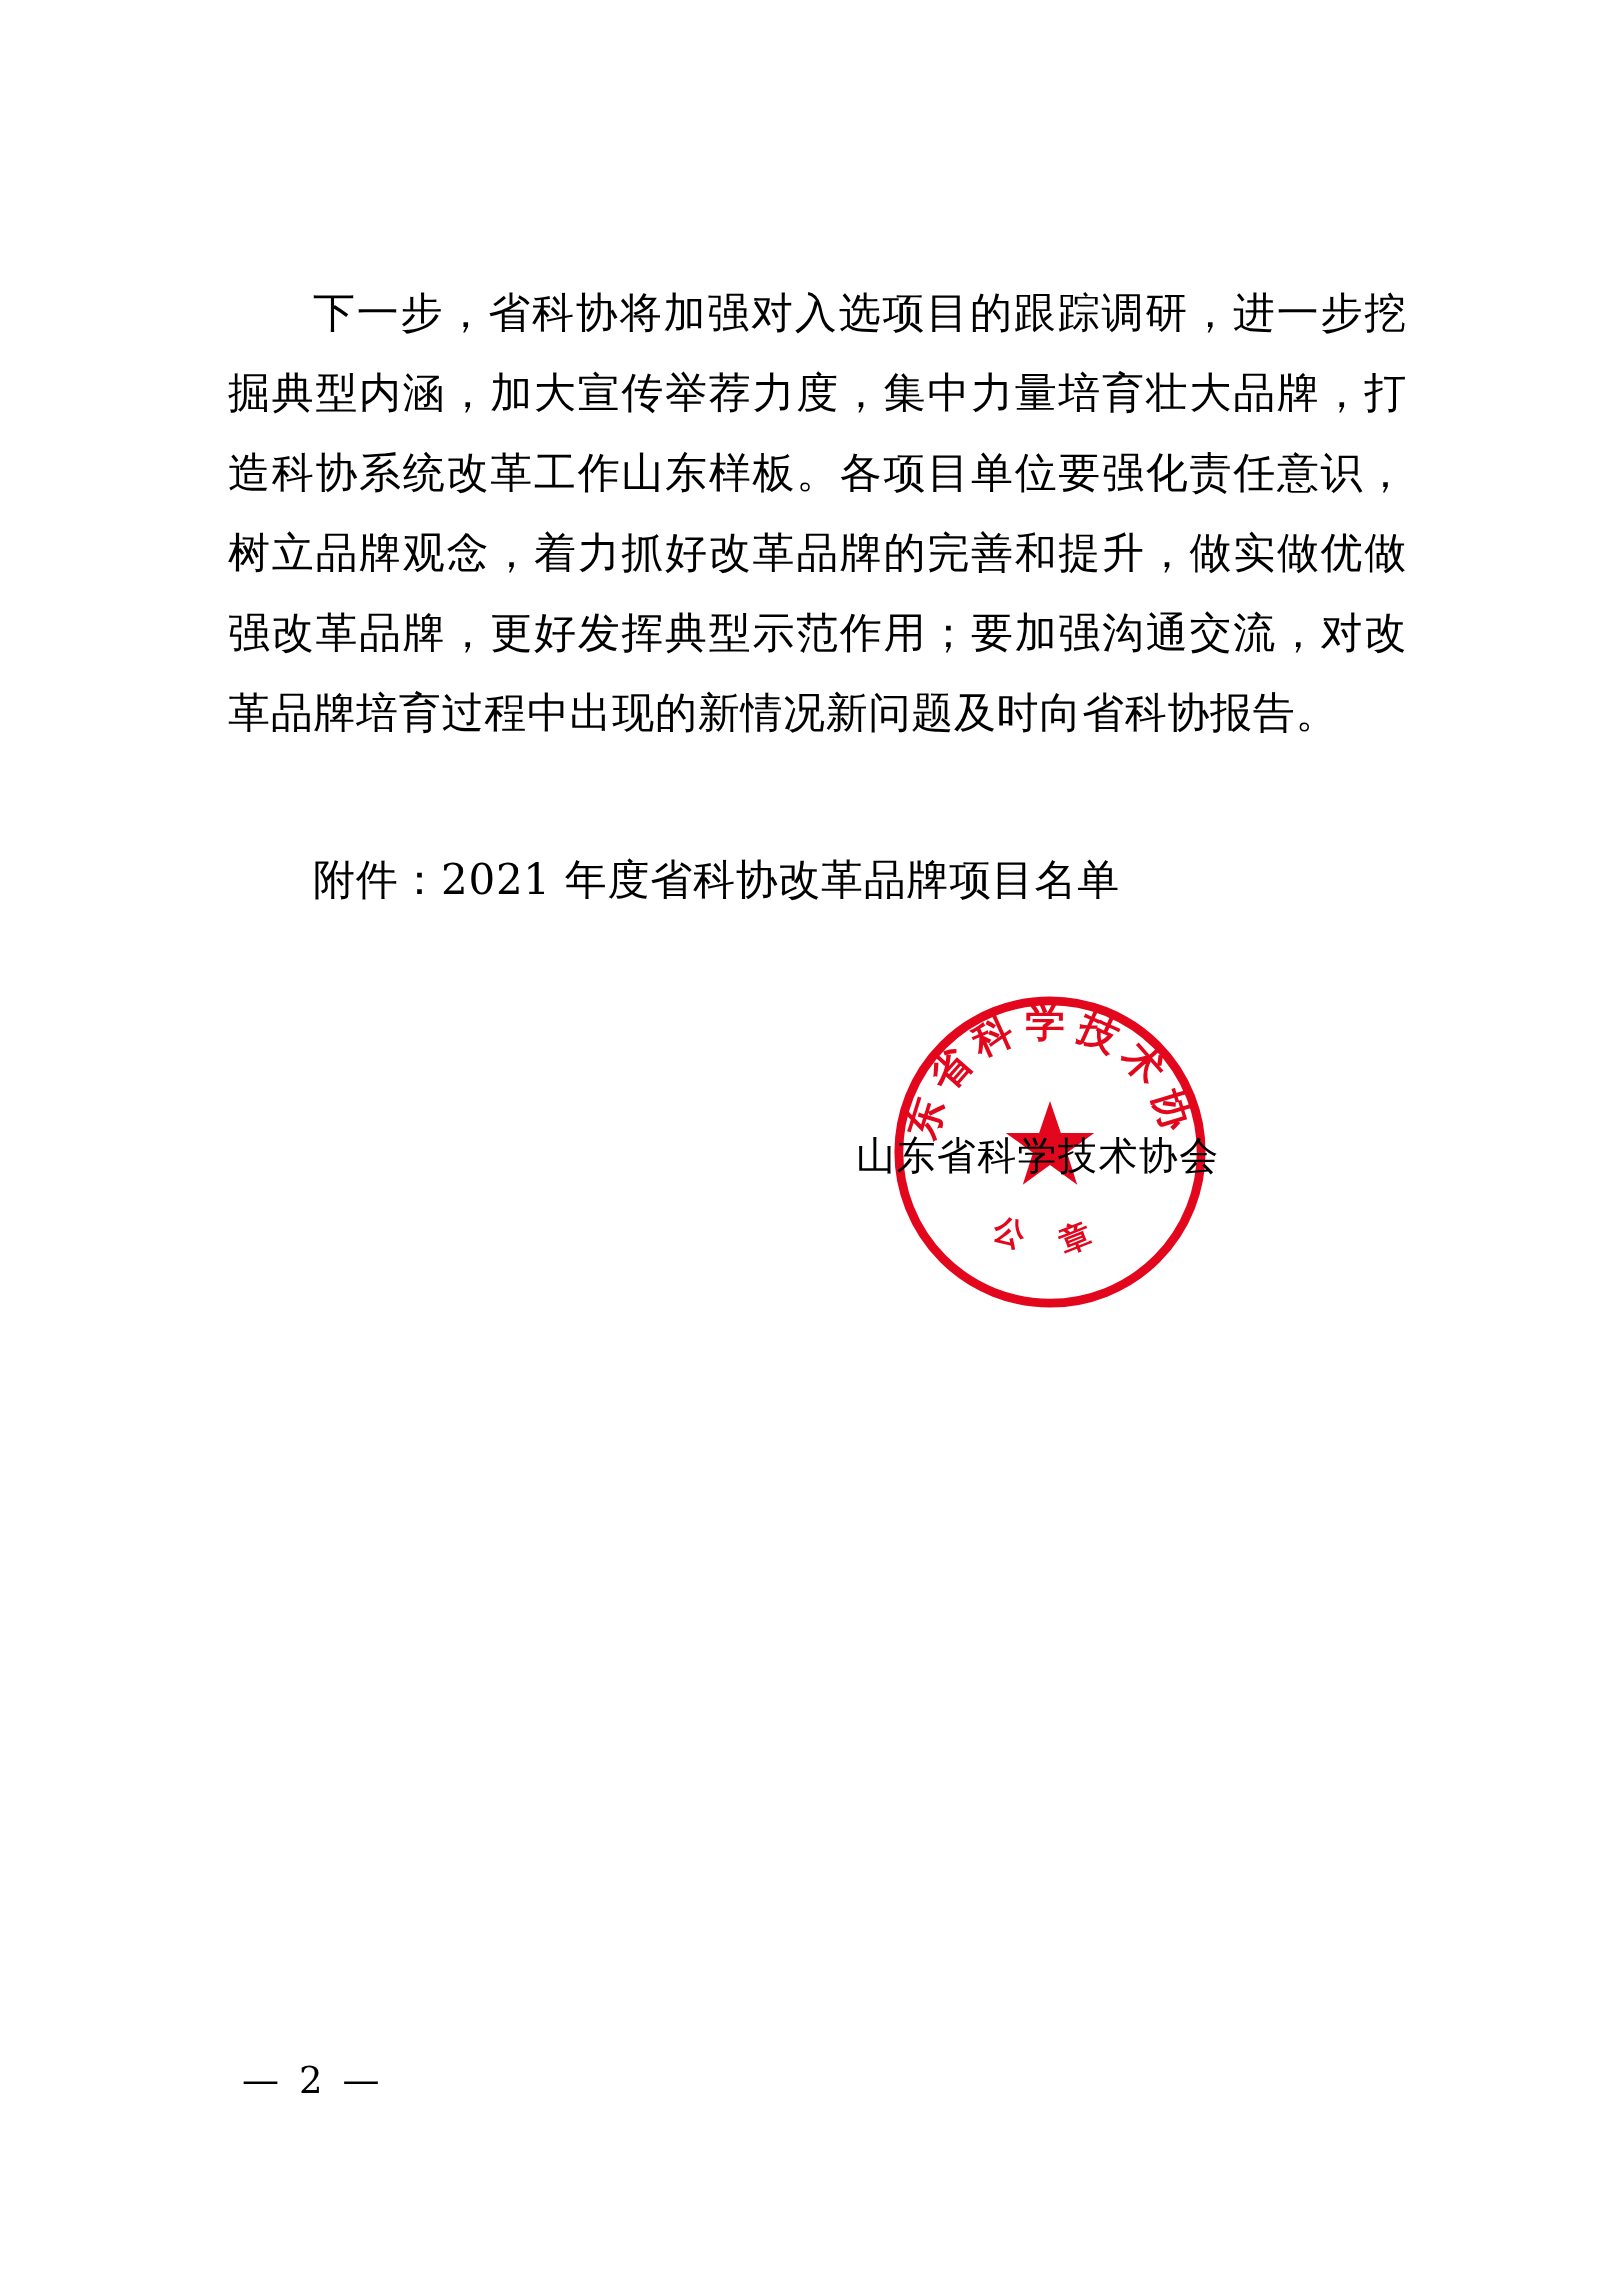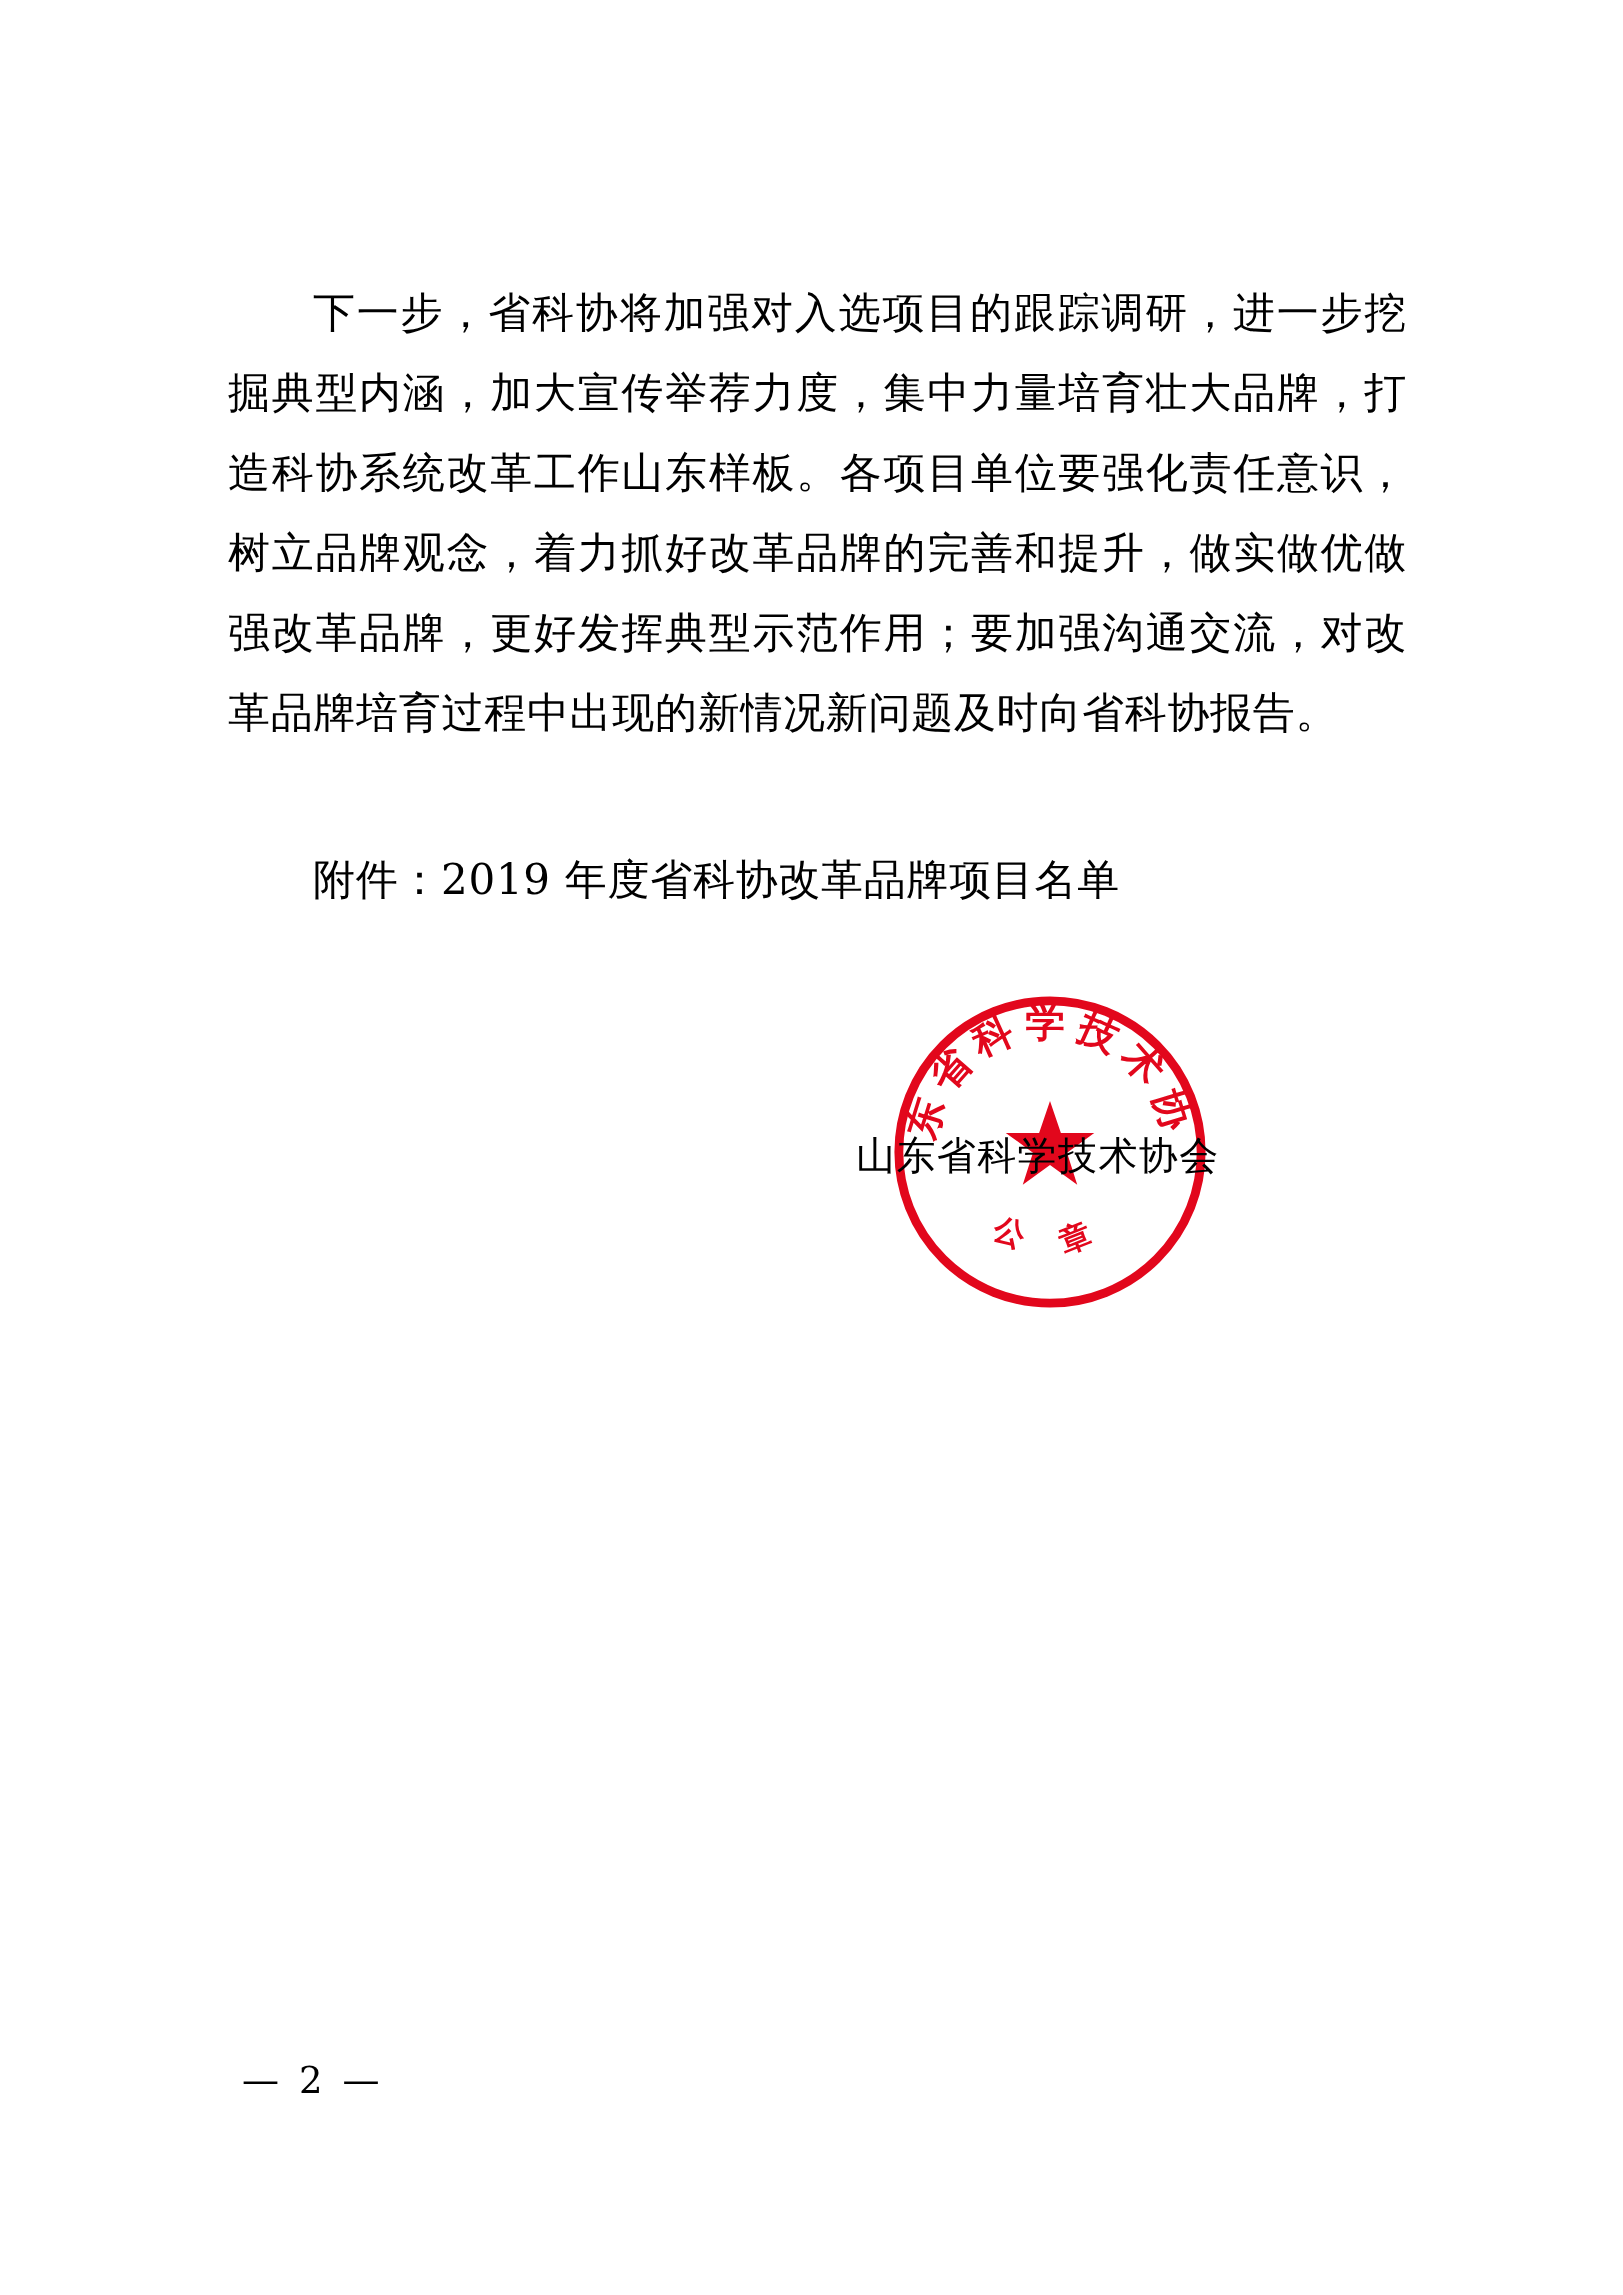--- a/index.html
+++ b/index.html
@@ -105,21 +105,21 @@
   }
 </style>
 </head>
 <body>
 
 <div class="page">
 
   <div class="content">
     <p class="para para-indent">下一步，省科协将加强对入选项目的跟踪调研，进一步挖掘典型内涵，加大宣传举荐力度，集中力量培育壮大品牌，打造科协系统改革工作山东样板。各项目单位要强化责任意识，树立品牌观念，着力抓好改革品牌的完善和提升，做实做优做强改革品牌，更好发挥典型示范作用；要加强沟通交流，对改革品牌培育过程中出现的新情况新问题及时向省科协报告。</p>
 
-    <p class="attachment">附件：2019 年度省科协改革品牌项目名单</p>
+    <p class="attachment">附件：2021 年度省科协改革品牌项目名单</p>
   </div>
 
   <div class="seal">
     <svg width="320" height="320" viewBox="0 0 470 470" xmlns="http://www.w3.org/2000/svg">
       <defs>
         <path id="arcTop" d="M 65,235 A 170,170 0 0 1 405,235" fill="none"></path>
         <path id="arcBottom" d="M 88,235 A 147,147 0 0 0 382,235" fill="none"></path>
       </defs>
       <circle cx="235" cy="235" r="222" fill="none" stroke="#e2071c" stroke-width="13"></circle>
       <text font-family="'DejaVu Serif','Liberation Serif',serif" font-size="58" font-weight="bold" fill="#e2071c" letter-spacing="14">

